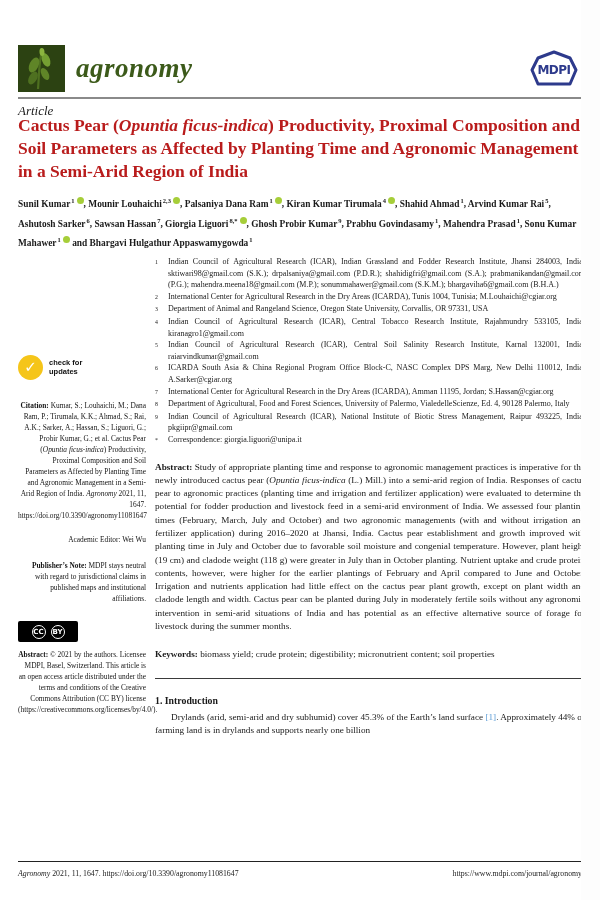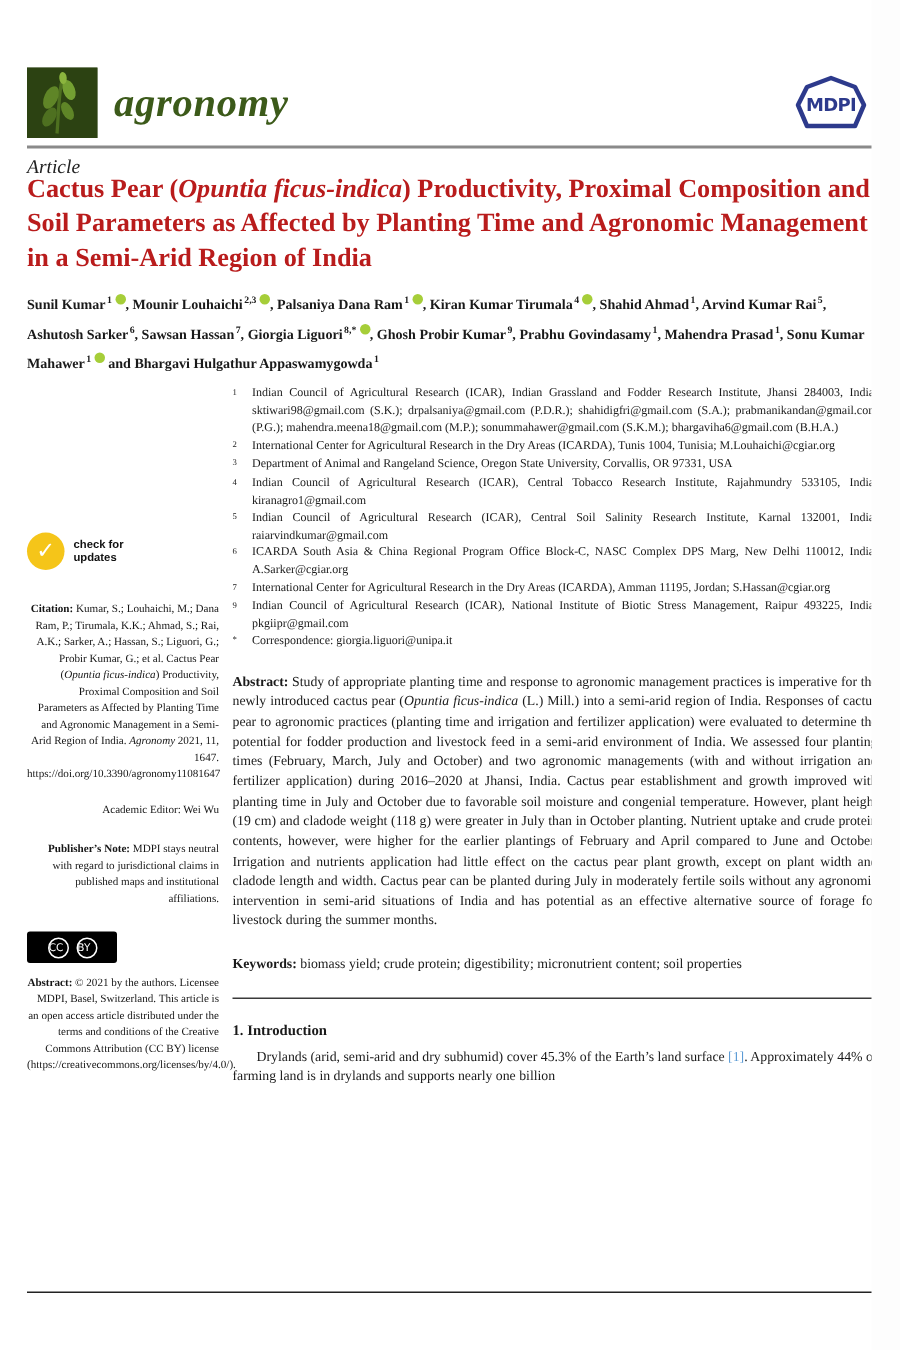--- a/index.html
+++ b/index.html
@@ -37,21 +37,21 @@
   .sidebar { position:absolute; left:18px; top:355px; width:128px; }
   .check-badge { display:flex; align-items:center; gap:6px; cursor:pointer; }
   .check-circle { width:25px; height:25px; border-radius:50%; background:#f5c519; color:#fff; font-size:15px; font-weight:bold; text-align:center; line-height:25px; font-family:"DejaVu Sans", sans-serif; }
   .check-text { font-family:"Liberation Sans", sans-serif; font-size:7.5px; font-weight:bold; color:#111; line-height:8.5px; }
   .side-block { font-size:7.4px; line-height:11px; color:#151515; text-align:right;font-family:Liberation Serif, serif; }
   .citation { margin-top:20px; }
   .acad { margin-top:13px; }
   .dates { margin-top:13px; }
   .pubnote { margin-top:15px; }
   .cc-badge { margin-top:17px; width:60px; height:21px; background:#000; border-radius:2px; display:flex; align-items:center; justify-content:center; gap:5px; }
-  .cc-circle { width:14px; height:14px; border-radius:50%; border:1.3px solid #fff; color:#fff; font-size:7px; font-weight:normal; line-height:13px; font-family:"DejaVu Sans", sans-serif; }
+  .cc-circle { width:14px; height:14px; border-radius:50%; border:1.3px solid #fff; color:#fff; font-size:7px; font-weight:bold; text-align:center; line-height:13px; font-family:"DejaVu Sans", sans-serif; }
   .copyright { margin-top:7px; }
 
   
   .footer-rule { position:absolute; left:18px; top:861px; width:564px; border-top:1.6px solid #222; }
   .footer { position:absolute; left:18px; top:869px; width:564px; font-size:7.8px; display:flex; justify-content:space-between; }
 </style>
 </head>
 <body>
 
 <div class="page">
@@ -109,20 +109,24 @@
         </div>
       <div class="aff-row">
           <span class="aff-num">6</span>
           <div class="aff-text">ICARDA South Asia &amp; China Regional Program Office Block-C, NASC Complex DPS Marg, New Delhi 110012, India; A.Sarker@cgiar.org</div>
         </div>
       <div class="aff-row">
           <span class="aff-num">7</span>
           <div class="aff-text">International Center for Agricultural Research in the Dry Areas (ICARDA), Amman 11195, Jordan; S.Hassan@cgiar.org</div>
         </div>
       <div class="aff-row">
+          <span class="aff-num">8</span>
+          <div class="aff-text">Department of Agricultural, Food and Forest Sciences, University of Palermo, VialedelleScienze, Ed. 4, 90128 Palermo, Italy</div>
+        </div>
+      <div class="aff-row">
           <span class="aff-num">9</span>
           <div class="aff-text">Indian Council of Agricultural Research (ICAR), National Institute of Biotic Stress Management, Raipur 493225, India; pkgiipr@gmail.com</div>
         </div>
       <div class="aff-row">
           <span class="aff-num">*</span>
           <div class="aff-text">Correspondence: giorgia.liguori@unipa.it</div>
         </div>
     </div>
 
     <p class="abstract"><b>Abstract:</b><span> Study of appropriate planting time and response to agronomic management practices is imperative for the newly introduced cactus pear (</span><i>Opuntia ficus-indica</i><span> (L.) Mill.) into a semi-arid region of India. Responses of cactus pear to agronomic practices (planting time and irrigation and fertilizer application) were evaluated to determine the potential for fodder production and livestock feed in a semi-arid environment of India. We assessed four planting times (February, March, July and October) and two agronomic managements (with and without irrigation and fertilizer application) during 2016–2020 at Jhansi, India. Cactus pear establishment and growth improved with planting time in July and October due to favorable soil moisture and congenial temperature. However, plant height (19 cm) and cladode weight (118 g) were greater in July than in October planting. Nutrient uptake and crude protein contents, however, were higher for the earlier plantings of February and April compared to June and October. Irrigation and nutrients application had little effect on the cactus pear plant growth, except on plant width and cladode length and width. Cactus pear can be planted during July in moderately fertile soils without any agronomic intervention in semi-arid situations of India and has potential as an effective alternative source of forage for livestock during the summer months.</span></p>
@@ -153,14 +157,18 @@
 
     <div class="cc-badge">
       <div class="cc-circle">CC</div>
       <div class="cc-circle">BY</div>
     </div>
 
     <p class="side-block copyright"><b>Abstract:</b><span> © 2021 by the authors. Licensee MDPI, Basel, Switzerland. This article is an open access article distributed under the terms and conditions of the Creative Commons Attribution (CC BY) license (https://creativecommons.org/licenses/by/4.0/).</span></p>
   </div>
 
   <div class="footer-rule"></div>
+  <div class="footer">
+    <span><i>Agronomy</i><span> 2021, 11, 1647. https://doi.org/10.3390/agronomy11081647</span></span>
+    <span>https://www.mdpi.com/journal/agronomy</span>
+  </div>
 
 </div>
 
 </body></html>

